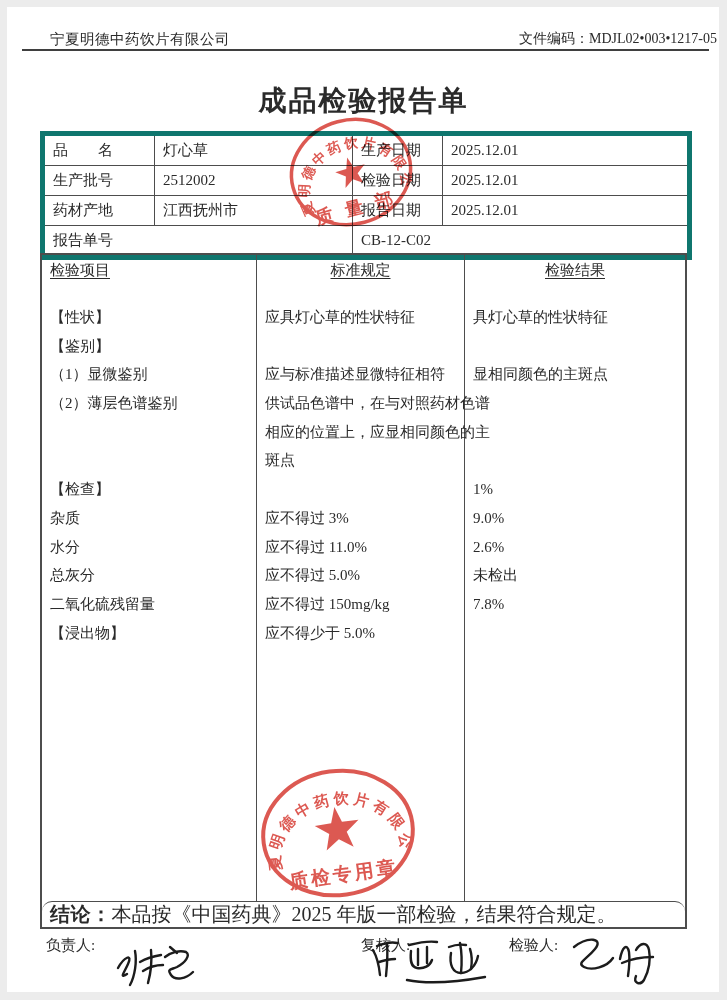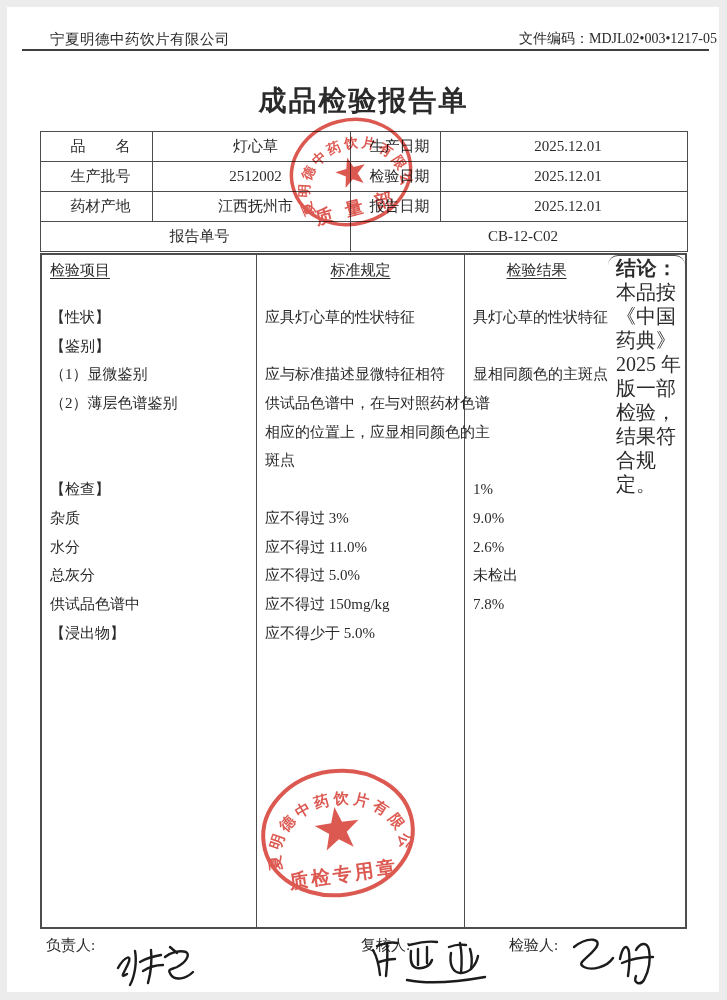--- a/index.html
+++ b/index.html
@@ -11,26 +11,26 @@
   .hdr-company{position:absolute;left:50px;top:30px;font-size:14.5px;letter-spacing:.5px;}
   .hdr-code{position:absolute;right:10px;top:30px;font-size:14px;}
   .hdr-rule{position:absolute;left:22px;right:18px;top:49px;border-top:2px solid #3f3f3f;}
 
   
   .title{position:absolute;left:0;top:82px;width:100%;text-align:center;
          font-size:28px;font-weight:bold;letter-spacing:2px;}
 
   
   table.info{position:absolute;left:40px;top:131px;width:647px;border-collapse:collapse;
-             table-layout:fixed;font-size:15px;border:1px solid #0f766e;text-align:center;}
+             table-layout:fixed;font-size:15px;border:5px solid #0f766e;}
   table.info td{border:1.5px solid #4d4d4d;height:29px;padding:0 0 0 8px;vertical-align:middle;}
 
   
   .mtable{position:absolute;left:40px;top:253px;width:647px;height:676px;
-          border:2px solid #4d4d4d;box-sizing:border-box;display:flex;flex-direction:row;
+          border:2px solid #4d4d4d;box-sizing:border-box;display:flex;flex-direction:column;
           font-size:15px;}
   .mcols{flex:1;display:grid;grid-template-columns:215px 208px 1fr;min-height:0;}
   .mcol{box-sizing:border-box;}
   .mcol.c1,.mcol.c2{border-right:1.5px solid #4d4d4d;}
   .mhead{height:48px;padding-top:6px;box-sizing:border-box;}
   .mhead.left{padding-left:8px;text-align:left;}
   .mhead.center{text-align:center;}
   .uhead{text-decoration:underline;text-underline-offset:3px;}
   .tline{height:28.7px;line-height:28.7px;white-space:nowrap;padding-left:8px;}
   .concl{height:26px;border-top:1.5px solid #4d4d4d;line-height:24px;padding-left:8px;
@@ -100,21 +100,21 @@
             <div class="tline">【性状】</div>
             <div class="tline">【鉴别】</div>
             <div class="tline">（1）显微鉴别</div>
             <div class="tline">（2）薄层色谱鉴别</div>
             <div class="tline"></div>
             <div class="tline"></div>
             <div class="tline">【检查】</div>
             <div class="tline">杂质</div>
             <div class="tline">水分</div>
             <div class="tline">总灰分</div>
-            <div class="tline">供试品色谱中</div>
+            <div class="tline">二氧化硫残留量</div>
             <div class="tline">【浸出物】</div>
           </div>
       </div>
       <div class="mcol c2">
         <div class="mhead center"><span class="uhead">标准规定</span></div>
         <div>
             <div class="tline">应具灯心草的性状特征</div>
             <div class="tline"></div>
             <div class="tline">应与标准描述显微特征相符</div>
             <div class="tline">供试品色谱中，在与对照药材色谱</div>

